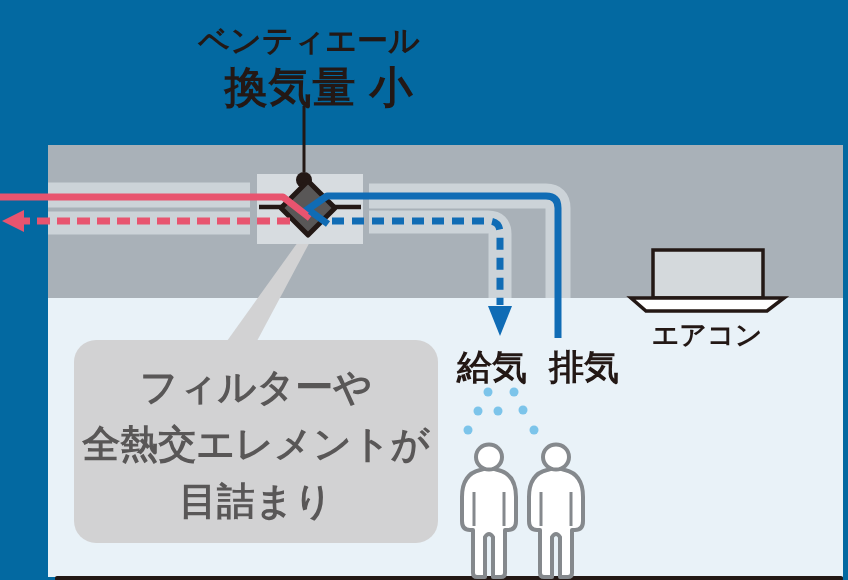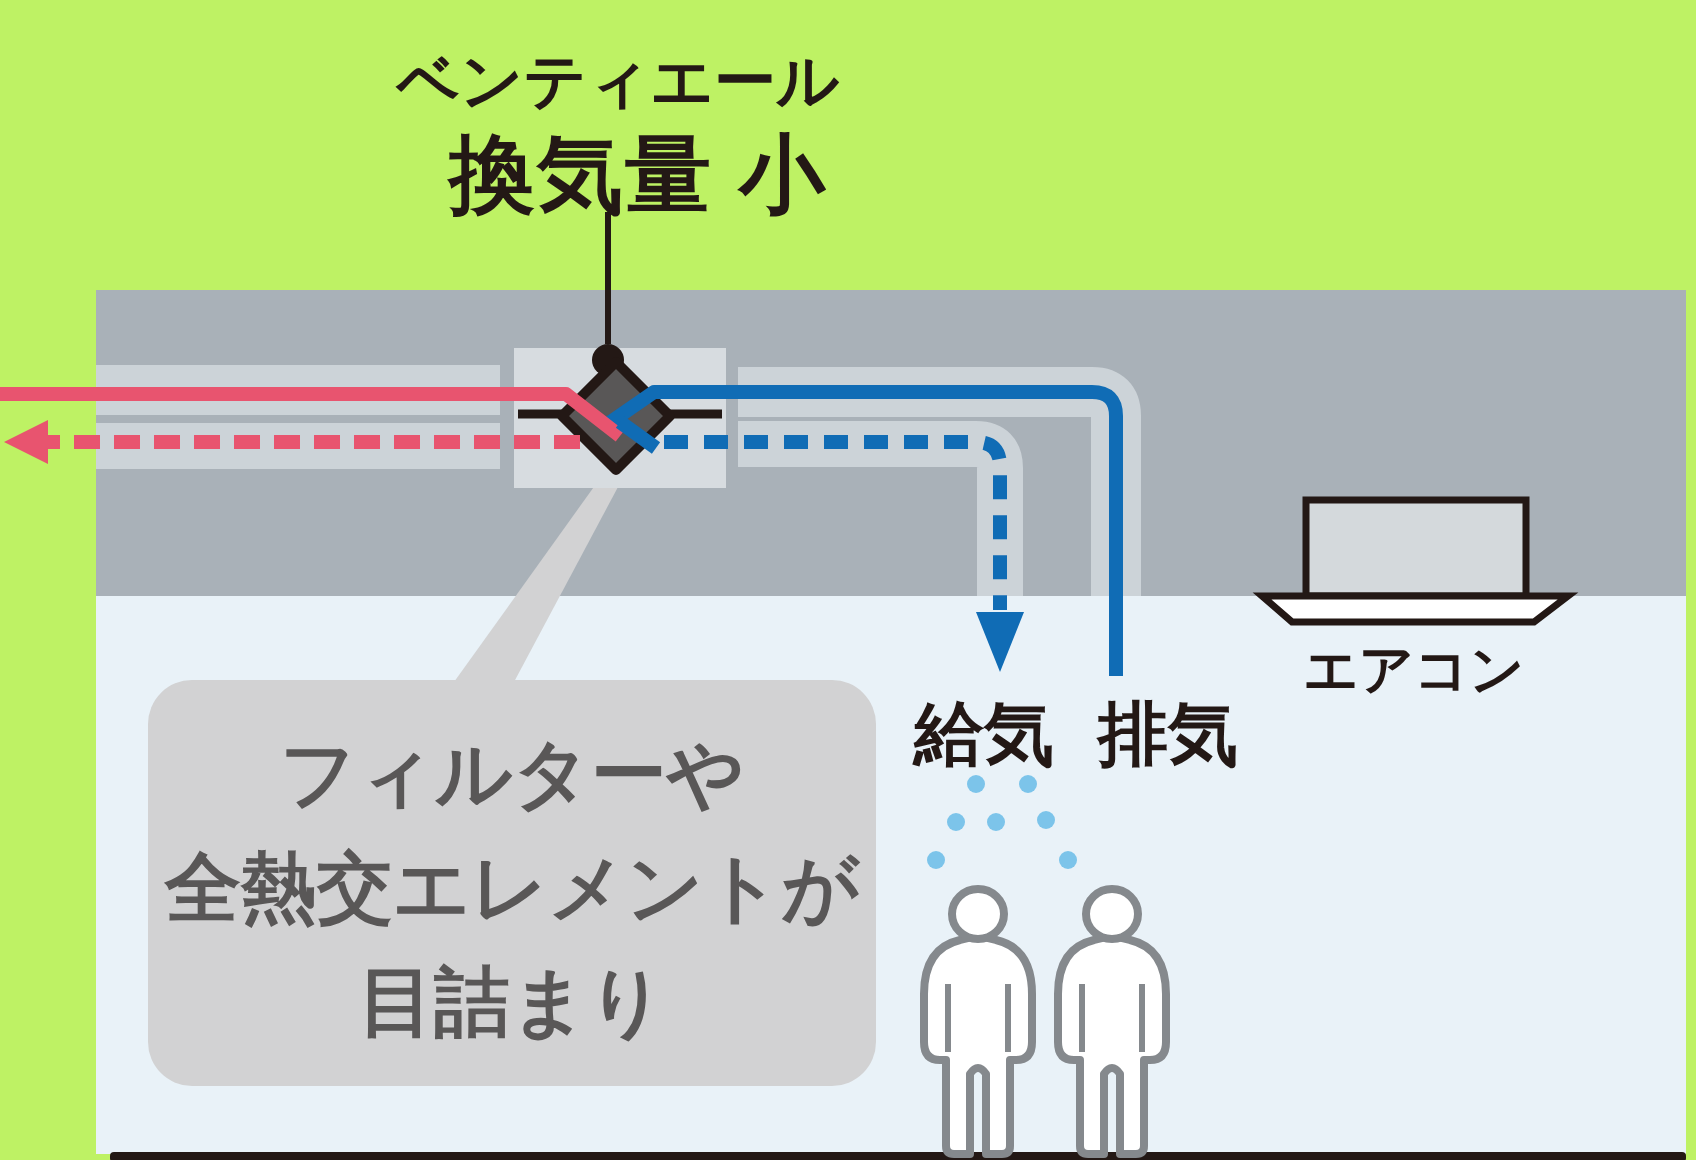--- a/index.html
+++ b/index.html
@@ -1,19 +1,19 @@
 <!DOCTYPE html>
 <html><head>
 <meta charset="utf-8">
 <style>
   html,body { margin:0; padding:0; background:#ffffff; }
   .stage {
     position:relative;
     width:848px; height:580px;
-    background:#bef264;
+    background:#0369a1;
     overflow:hidden;
     font-family:"Liberation Sans", sans-serif;
   }
   svg text {
     font-family:"Liberation Sans", sans-serif;
     text-anchor:middle;
   }
   .t-title1 { font-size:31px; font-weight:700; fill:#231815; }
   .t-title2 { font-size:43px; font-weight:700; fill:#231815; letter-spacing:1px; }
   .t-room   { font-size:35px; font-weight:700; fill:#231815; }

